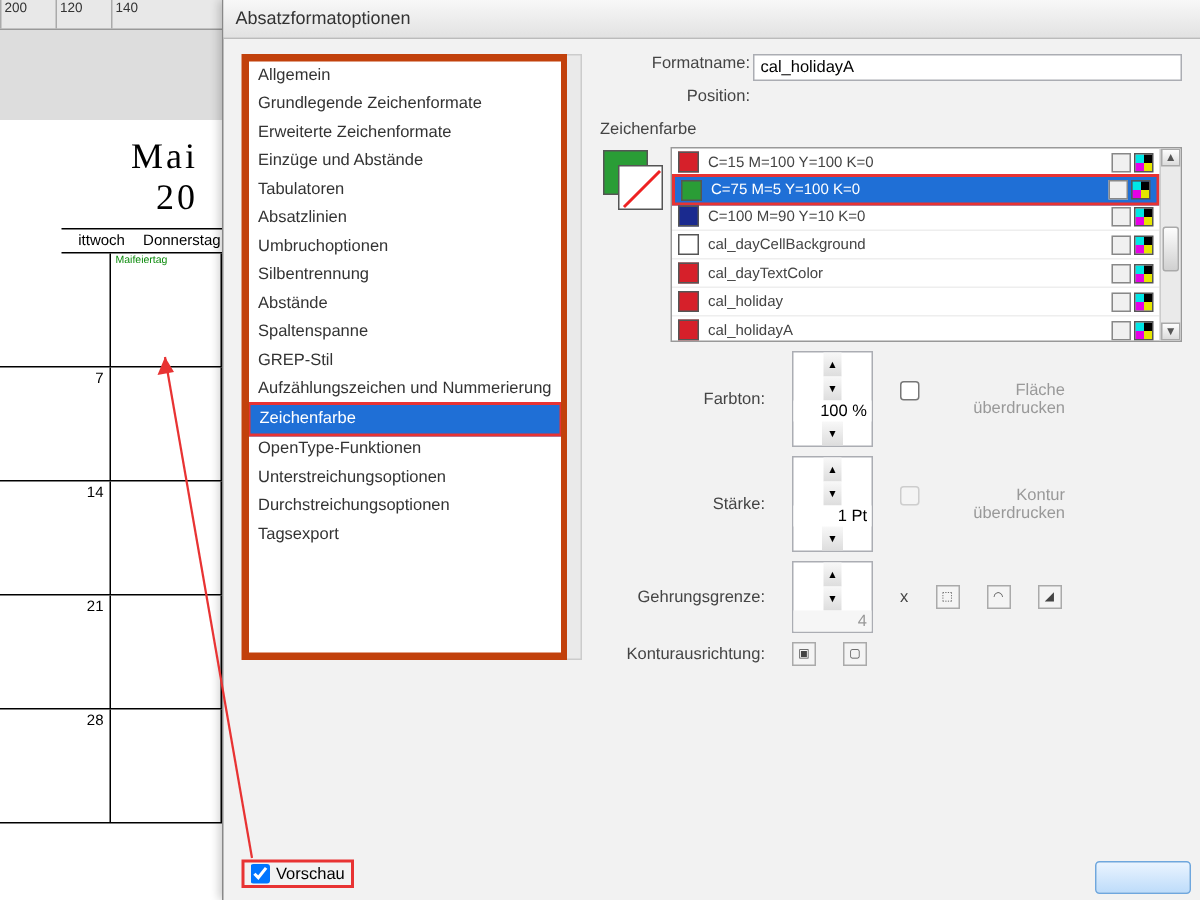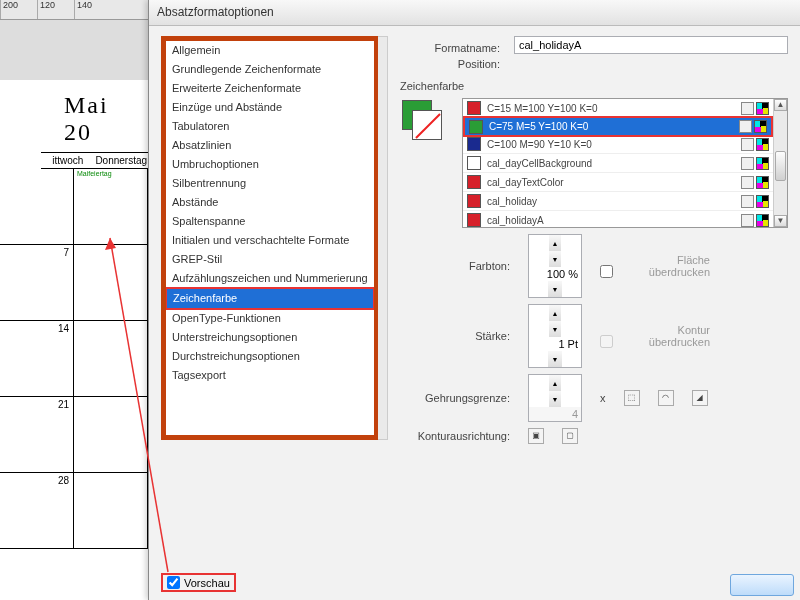--- a/index.html
+++ b/index.html
@@ -3,41 +3,41 @@
 <meta charset="utf-8">
 <style>
 * { box-sizing: border-box; margin: 0; padding: 0; font-family: "Segoe UI", Tahoma, sans-serif; }
 body { width: 800px; height: 600px; background: #d0d0d0; overflow: hidden; position: relative; }
 
 
 .bg-ruler { position: absolute; top: 0; left: 0; width: 148px; height: 20px; background: #e8e8e8; font-size: 9px; color: #333; border-bottom: 1px solid #999; display: flex; }
 .bg-ruler span { display: inline-block; width: 37px; text-align: left; padding-left: 2px; border-left: 1px solid #aaa; }
 .bg-cal { position: absolute; top: 20px; left: 0; width: 148px; height: 580px; background: #fff; }
 .bg-cal .gray { height: 60px; background: #ddd; }
-.bg-cal .month { font-family: Georgia, serif; font-size: 24px; text-align: left; padding: 12px 16px 6px; letter-spacing: 2px; margin-left: 48px; }
+.bg-cal .month { font-family: Georgia, serif; font-size: 24px; text-align: right; padding: 12px 16px 6px; letter-spacing: 2px; margin-left: 48px; }
 .bg-cal .hdr { display: flex; font-size: 10px; border-top: 1px solid #000; border-bottom: 1px solid #000; margin-left: 41px; }
 .bg-cal .hdr div { flex: 1; text-align: center; padding: 2px 0; }
 .bg-cal .row { height: 76px; border-bottom: 1px solid #000; display: flex; position: relative; }
 .bg-cal .row .cell { flex: 1; border-right: 1px solid #000; font-size: 10px; text-align: right; padding: 2px 4px; position: relative; }
 .bg-cal .holiday { color: #0a8a0a; font-size: 7px; position: absolute; top: 1px; left: 3px; text-align: left; }
 
 
 .dialog { position: absolute; top: 0; left: 148px; width: 652px; height: 600px; background: #f2f2f2; border-left: 1px solid #888; box-shadow: -2px 0 6px rgba(0,0,0,.2); }
 .titlebar { height: 26px; background: linear-gradient(#f8f8f8,#e2e2e2); border-bottom: 1px solid #bbb; font-size: 12px; padding: 5px 8px; color: #333; }
 .content { padding: 10px 12px; display: flex; gap: 12px; height: 540px; }
 
 
 .catlist { width: 218px; height: 404px; background: #fff; border: 5px solid #c2410c; font-size: 11px; overflow: hidden; }
 .catlist .item { padding: 2px 6px; color: #333; white-space: nowrap; cursor: default; line-height: 15px; }
 .catlist .item.sel { background: #1f6fd6; color: #fff; border: 2px solid #e83333; margin: -1px; }
 .scrollhint { width: 10px; height: 404px; background: #eaeaea; border: 1px solid #ccc; border-left: none; margin-left: -1px; }
 
 
 .rpanel { flex: 1; font-size: 11px; color: #444; }
-.field-row { display: flex; align-items: flex-end; margin-bottom: 4px; gap: 14px; }
+.field-row { display: flex; align-items: flex-start; margin-bottom: 4px; gap: 2px; }
 .field-row label { width: 100px; text-align: right; }
 .field-row input[type=text] { flex: 1; border: 1px solid #abadb3; padding: 2px 4px; font-size: 11px; background: #fff; }
 .section-title { margin: 10px 0 6px; font-size: 11px; color: #444; }
 
 .swatch-preview { width: 38px; height: 38px; position: relative; }
 .swatch-preview .fill { position: absolute; top: 2px; left: 2px; width: 30px; height: 30px; background: #2a9d36; border: 1px solid #555; }
 .swatch-preview .stroke { position: absolute; top: 12px; left: 12px; width: 30px; height: 30px; background: #fff; border: 1px solid #555; }
 .swatch-preview .stroke::after { content: ""; position: absolute; left: -2px; top: 14px; width: 34px; height: 2px; background: #e22; transform: rotate(-45deg); }
 
 .color-list { border: 1px solid #999; background: #fff; height: 130px; overflow: hidden; display: flex; }
@@ -47,28 +47,28 @@
 .color-chip { width: 14px; height: 14px; border: 1px solid #555; flex-shrink: 0; }
 .color-name { flex: 1; font-size: 10px; white-space: nowrap; overflow: hidden; }
 .color-icons { display: flex; gap: 2px; }
 .ci { width: 13px; height: 13px; border: 1px solid #888; background: #f0f0f0; }
 .ci.cmyk { background: conic-gradient(#000 0 25%, #e6e600 0 50%, #e600e6 0 75%, #00e6e6 0); border-color: #555; }
 .color-scroll { width: 14px; background: #eaeaea; border-left: 1px solid #ccc; position: relative; }
 .color-scroll .arrow { height: 12px; background: linear-gradient(#fdfdfd,#dcdcdc); border: 1px solid #aaa; font-size: 8px; text-align: center; line-height: 10px; color: #555; }
 .color-scroll .track { position: absolute; top: 12px; bottom: 12px; left: 0; right: 0; }
 .color-scroll .thumb { position: absolute; left: 1px; right: 1px; top: 40px; height: 30px; background: linear-gradient(#fdfdfd,#d0d0d0); border: 1px solid #aaa; border-radius: 2px; }
 
-.swatch-area { display: flex; gap: 24px; margin-top: 6px; }
+.swatch-area { display: flex; gap: 9px; margin-top: 6px; }
 
 .opt-row { display: flex; align-items: center; gap: 18px; margin-top: 6px; }
 .opt-row label { width: 110px; text-align: right; }
 .opt-row .spin { display: flex; align-items: center; border: 1px solid #abadb3; background: #fff; flex-direction: column; }
 .opt-row .spin button { width: 12px; height: 16px; border: none; background: linear-gradient(#f8f8f8,#ddd); font-size: 7px; line-height: 7px; cursor: pointer; }
 .opt-row .spin input { width: 52px; border: none; padding: 1px 3px; font-size: 11px; text-align: right; }
-.opt-row .chk { display: flex; align-items: flex-end; gap: 3px; color: #999; }
+.opt-row .chk { display: flex; align-items: flex-start; gap: 3px; color: #999; }
 .opt-row .mini { width: 16px; height: 16px; border: 1px solid #aaa; background: #f4f4f4; font-size: 8px; text-align: center; line-height: 14px; cursor: pointer; }
 .opt-row .disabled input { background: #f6f6f6; color: #999; }
 
 .preview-box { position: absolute; left: 12px; bottom: 8px; border: 2px solid #e83333; padding: 1px 4px; display: flex; align-items: center; gap: 4px; background: #f2f2f2; font-size: 11px; }
 
 .ok-btn { position: absolute; right: 6px; bottom: 4px; width: 64px; height: 22px; background: linear-gradient(#eaf4ff,#bedcfa); border: 1px solid #6fa7de; border-radius: 3px; }
 
 
 .arrow-svg { position: absolute; left: 0; top: 0; pointer-events: none; }
 </style>
@@ -121,21 +121,20 @@
           <div class="item">Allgemein</div>
           <div class="item">Grundlegende Zeichenformate</div>
           <div class="item">Erweiterte Zeichenformate</div>
           <div class="item">Einzüge und Abstände</div>
           <div class="item">Tabulatoren</div>
           <div class="item">Absatzlinien</div>
           <div class="item">Umbruchoptionen</div>
           <div class="item">Silbentrennung</div>
           <div class="item">Abstände</div>
           <div class="item">Spaltenspanne</div>
-          <div class="item">Initialen und verschachtelte Formate</div>
           <div class="item">GREP-Stil</div>
           <div class="item">Aufzählungszeichen und Nummerierung</div>
           <div class="item sel">Zeichenfarbe</div>
           <div class="item">OpenType-Funktionen</div>
           <div class="item">Unterstreichungsoptionen</div>
           <div class="item">Durchstreichungsoptionen</div>
           <div class="item">Tagsexport</div>
         </div>
       <div class="scrollhint"></div>
     </div>

